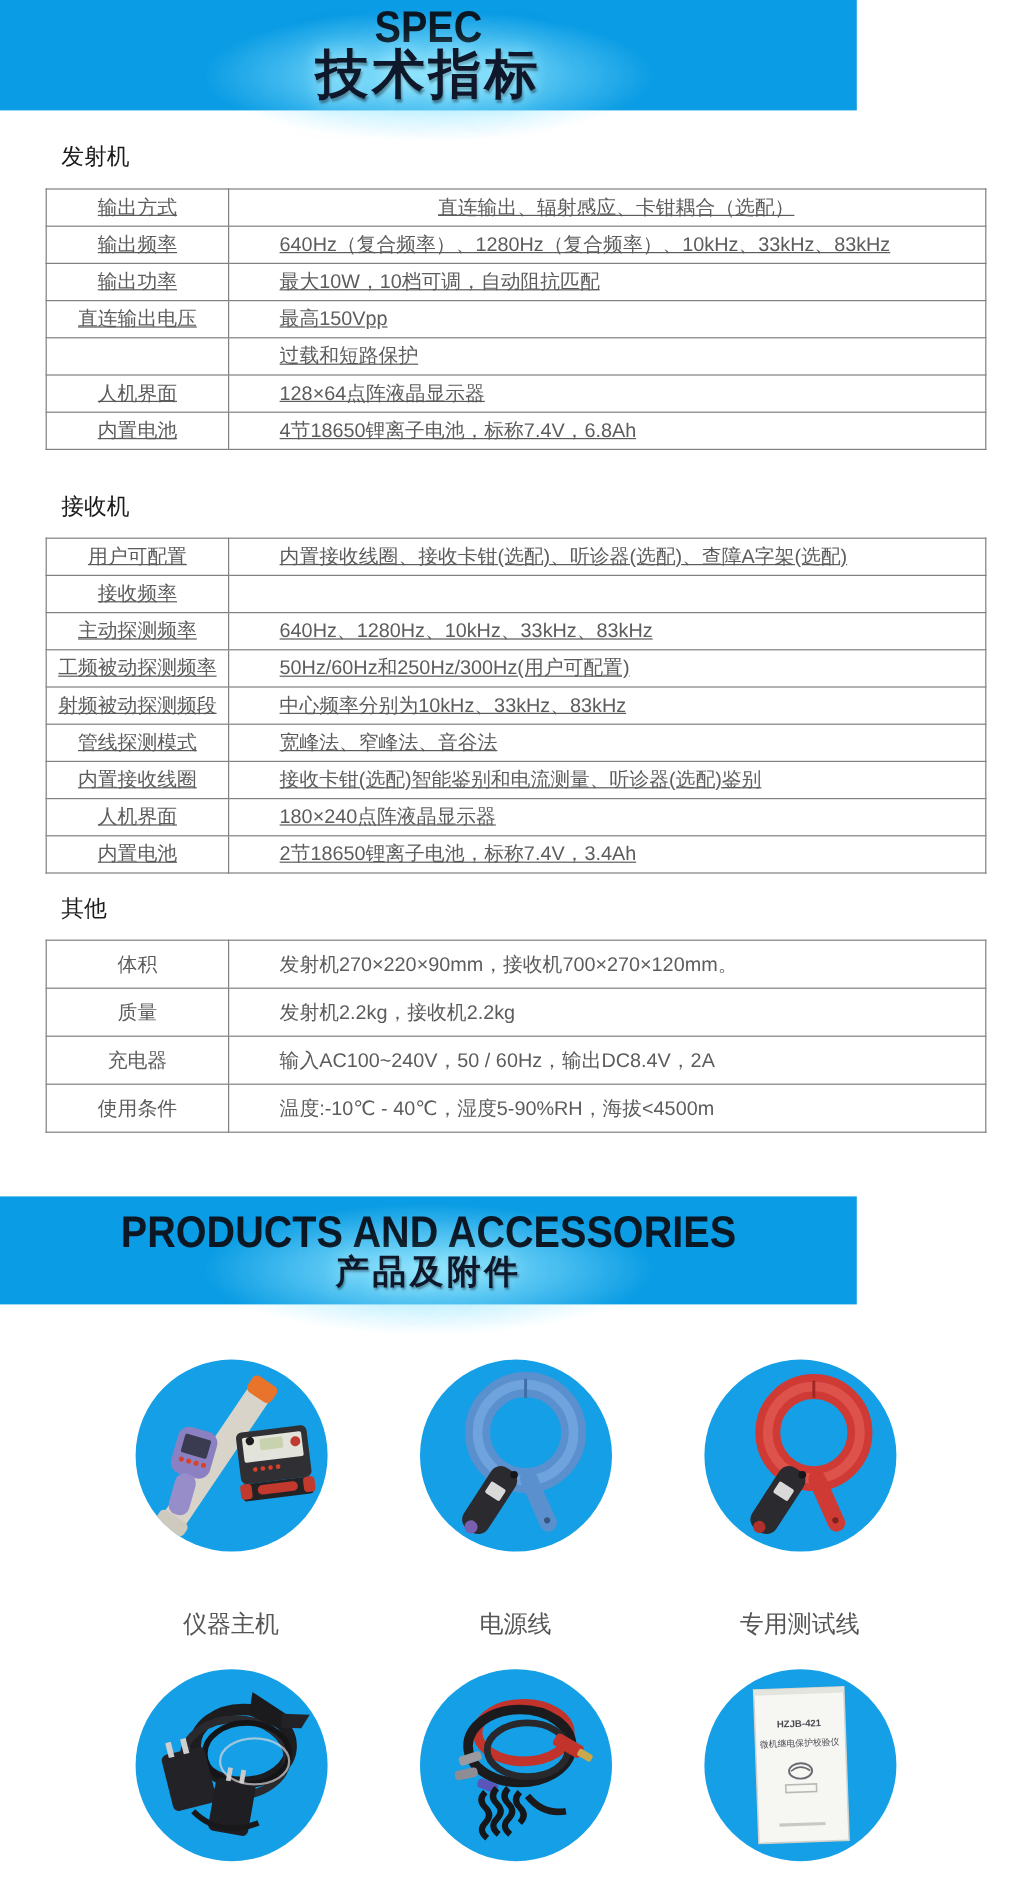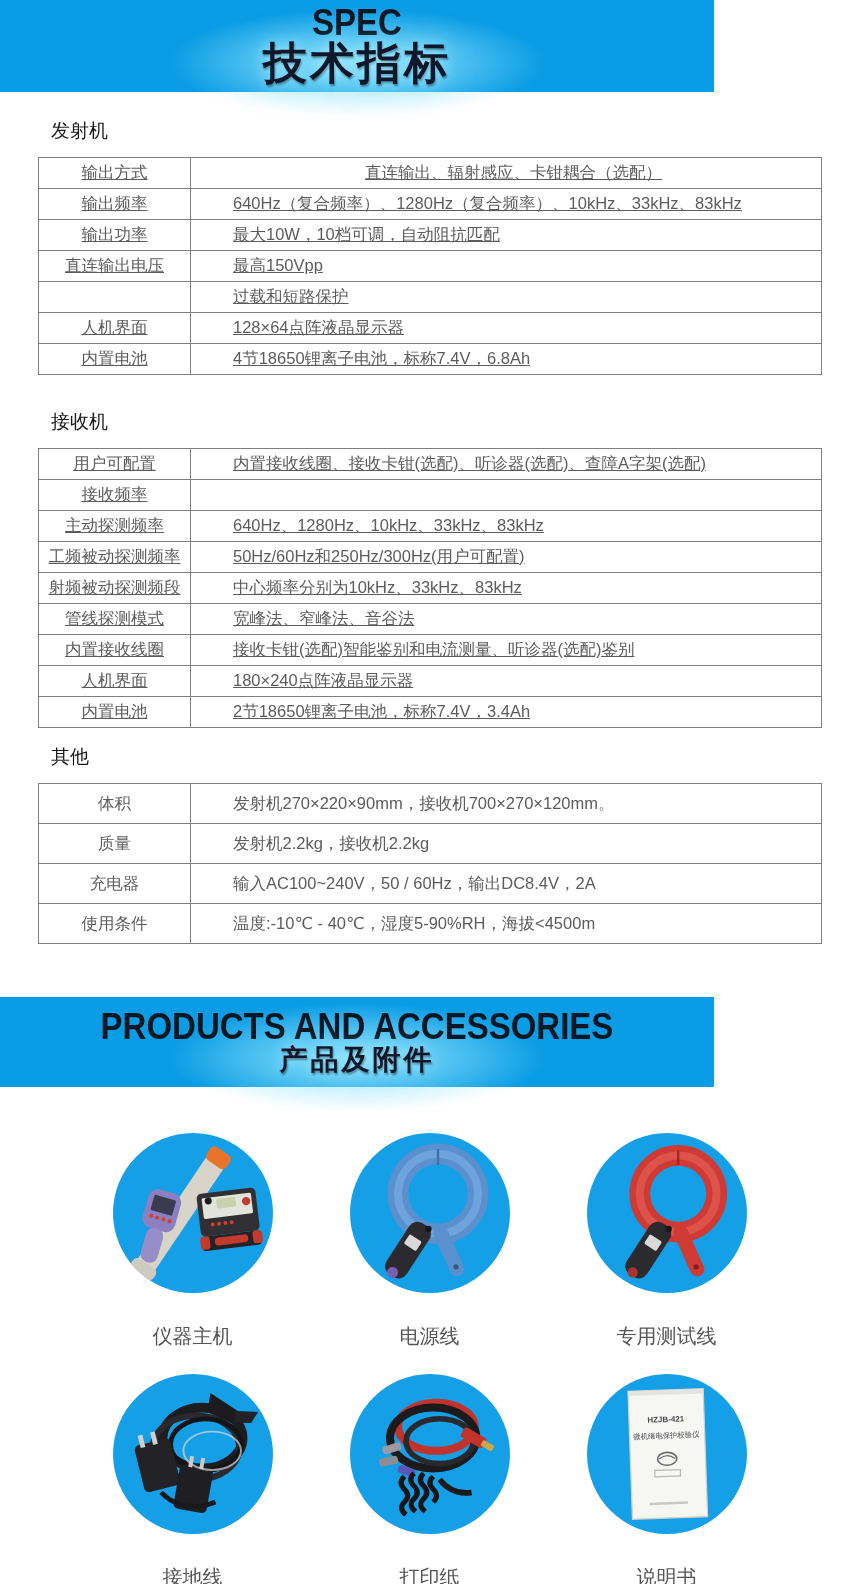--- a/index.html
+++ b/index.html
@@ -52,21 +52,21 @@
     white-space:nowrap;overflow:hidden;
   }
   table.spec col.c-label{width:152px;}
   .t-std td{height:28px;text-decoration:underline;}
   .t-big td{height:37px;}
   td.label{text-align:center;}
   td.value{padding-left:42px;text-align:left;}
   td.value.center{padding-left:16px;text-align:center;}
   
   .products{display:flex;flex-wrap:wrap;width:712px;margin:46px auto 0;}
-  .product-cell{width:237px;display:flex;flex-direction:column;align-items:center;}
+  .product-cell{width:237px;display:flex;flex-direction:column;align-items:center;gap:17px;}
   .row2{margin-top:24px;}
   .product-circle{
     width:160px;height:160px;border-radius:50%;
     background:var(--circle-blue);position:relative;overflow:hidden;
   }
   .product-circle svg{position:absolute;left:0;top:0;width:160px;height:160px;}
   .product-label{margin-top:30px;font-size:20px;color:var(--label-ink);}
 </style>
 </head>
 <body style="--accent-blue: #0a9ce4; --circle-blue: #149fe6; --banner-ink: #0b1722; --table-border: #7f7f7f; --table-text: #5c5c5c; --title-ink: #1a1a1a; --label-ink: #555555;">

